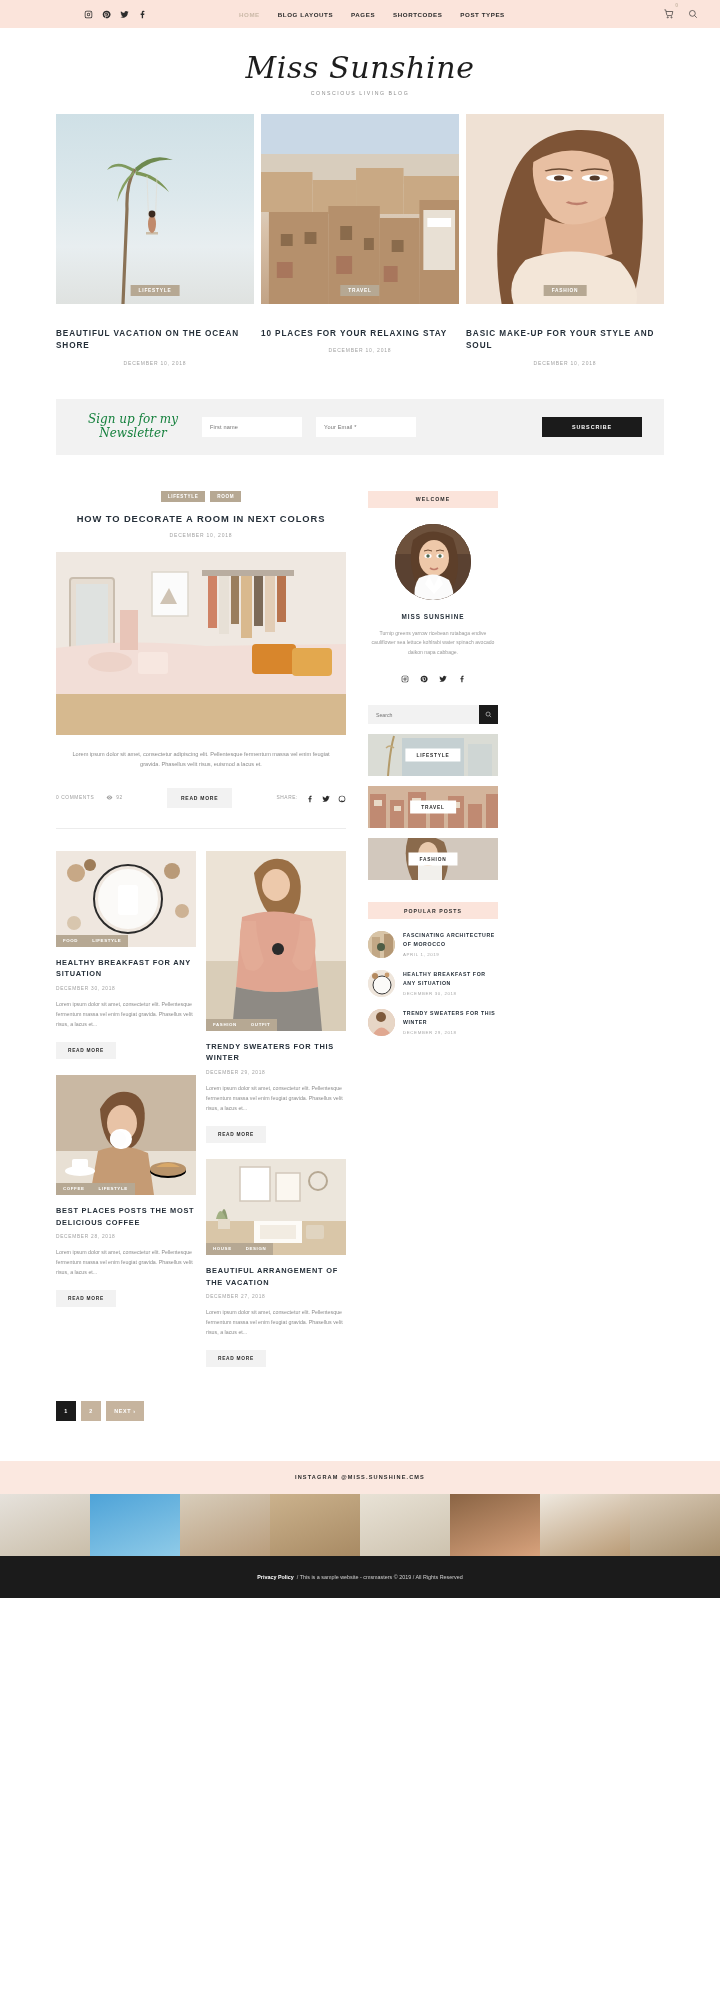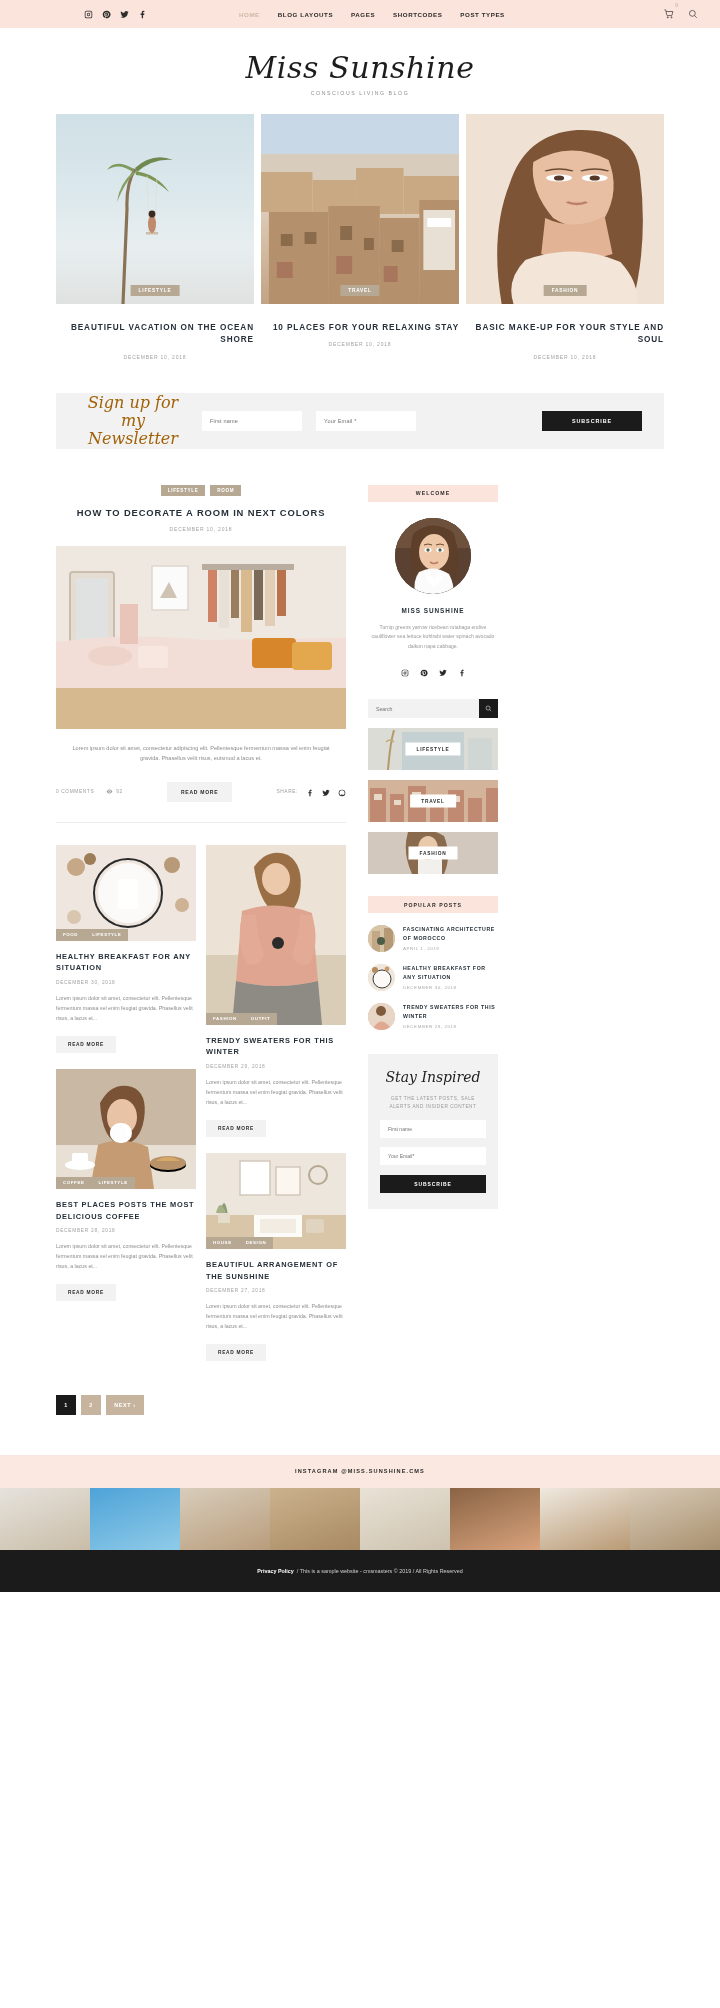--- a/index.html
+++ b/index.html
@@ -65,41 +65,41 @@
     position: relative; height: 190px; overflow: hidden;
   }
   .hero-img > .ph { width: 100%; height: 100%; display: block; }
   .hero-tag {
     position: absolute; bottom: 8px; left: 50%; transform: translateX(-50%);
     background: #b6a893; color: #fff;
     font-size: 4.8px; letter-spacing: .16em; font-weight: 700;
     padding: 3px 8px; white-space: nowrap;
   }
   .hero-title {
-    margin-top: 18px; text-align: right;
+    margin-top: 24px; text-align: left;
     font-size: 8.2px; letter-spacing: .11em; line-height: 1.55;
     color: #26303a; font-weight: 700;
   }
   .hero-date {
     margin-top: 7px; text-align: center;
     font-size: 5px; letter-spacing: .16em; color: #a2a2a2;
   }
 
   
   .nl-bar {
     margin: 33px 56px 0;
     background: #f2f2f2;
     height: 56px;
     display: flex; align-items: center;
     padding: 0 22px;
     gap: 14px;
   }
   .nl-script {
     font-family: "DejaVu Serif", serif; font-style: italic;
-    font-size: 16px; line-height: 1.12; color: #a16207;
+    font-size: 12px; line-height: 1.12; color: #15803d;
     width: 110px; text-align: center;
   }
   .nl-input {
     background: #fff; border: none; height: 20px;
     width: 100px; font-size: 5.6px; color: #9a9a9a;
     padding: 0 8px; letter-spacing: .03em;
     font-family: "Liberation Sans", sans-serif;
   }
   .nl-btn {
     background: #1b1b1b; color: #fff; border: none;
@@ -606,21 +606,21 @@
                   <rect x="48" y="62" width="48" height="22" fill="#fdfbf7"></rect>
                   <rect x="54" y="66" width="36" height="14" fill="#f2ece2"></rect>
                   <rect x="100" y="66" width="18" height="14" rx="2" fill="#e0d4c0"></rect>
                 </svg>
               </div>
               <div class="gtags">
                 <span class="tag">HOUSE</span>
                 <span class="tag">DESIGN</span>
               </div>
             </div>
-            <div class="gtitle">BEAUTIFUL ARRANGEMENT OF THE SUNSHINE</div>
+            <div class="gtitle">BEAUTIFUL ARRANGEMENT OF THE VACATION</div>
             <div class="gdate">DECEMBER 27, 2018</div>
             <div class="gexc">Lorem ipsum dolor sit amet, consectetur elit. Pellentesque fermentum massa vel enim feugiat gravida. Phasellus velit risus, a lacus et...</div>
             <button class="gbtn">READ MORE</button>
           </div>
 
         </div>
       </div>
 
       <div class="pager">
         <span class="pg on">1</span>
@@ -772,27 +772,20 @@
                 <circle cx="13" cy="8" r="5" fill="#7e5a3c"></circle>
               </svg>
           </div>
         </div>
         <div class="pp-txt">
           <div class="pp-title">TRENDY SWEATERS FOR THIS WINTER</div>
           <div class="pp-date">DECEMBER 29, 2018</div>
         </div>
       </div>
 
-      <div class="si-box">
-        <div class="si-script">Stay Inspired</div>
-        <div class="si-sub">GET THE LATEST POSTS, SALE ALERTS AND INSIDER CONTENT</div>
-        <input class="si-in" type="text" placeholder="First name" style="">
-        <input class="si-in" type="text" placeholder="Your Email*" style="">
-        <button class="si-btn">SUBSCRIBE</button>
-      </div>
     </div>
   </div>
 
   <div class="ig-bar">INSTAGRAM @MISS.SUNSHINE.CMS</div>
   <div class="ig-strip">
     <a class="ph" href="#" style="background:linear-gradient(160deg,#e6e2dc,#c9bda8)"></a>
     <a class="ph" href="#" style="background:linear-gradient(160deg,#4ea3d8,#8fcbe8)"></a>
     <a class="ph" href="#" style="background:linear-gradient(160deg,#d8cdbb,#b99d7c)"></a>
     <a class="ph" href="#" style="background:linear-gradient(160deg,#cbb28d,#a88a63)"></a>
     <a class="ph" href="#" style="background:linear-gradient(160deg,#e8e2d6,#cdc2ae)"></a>

